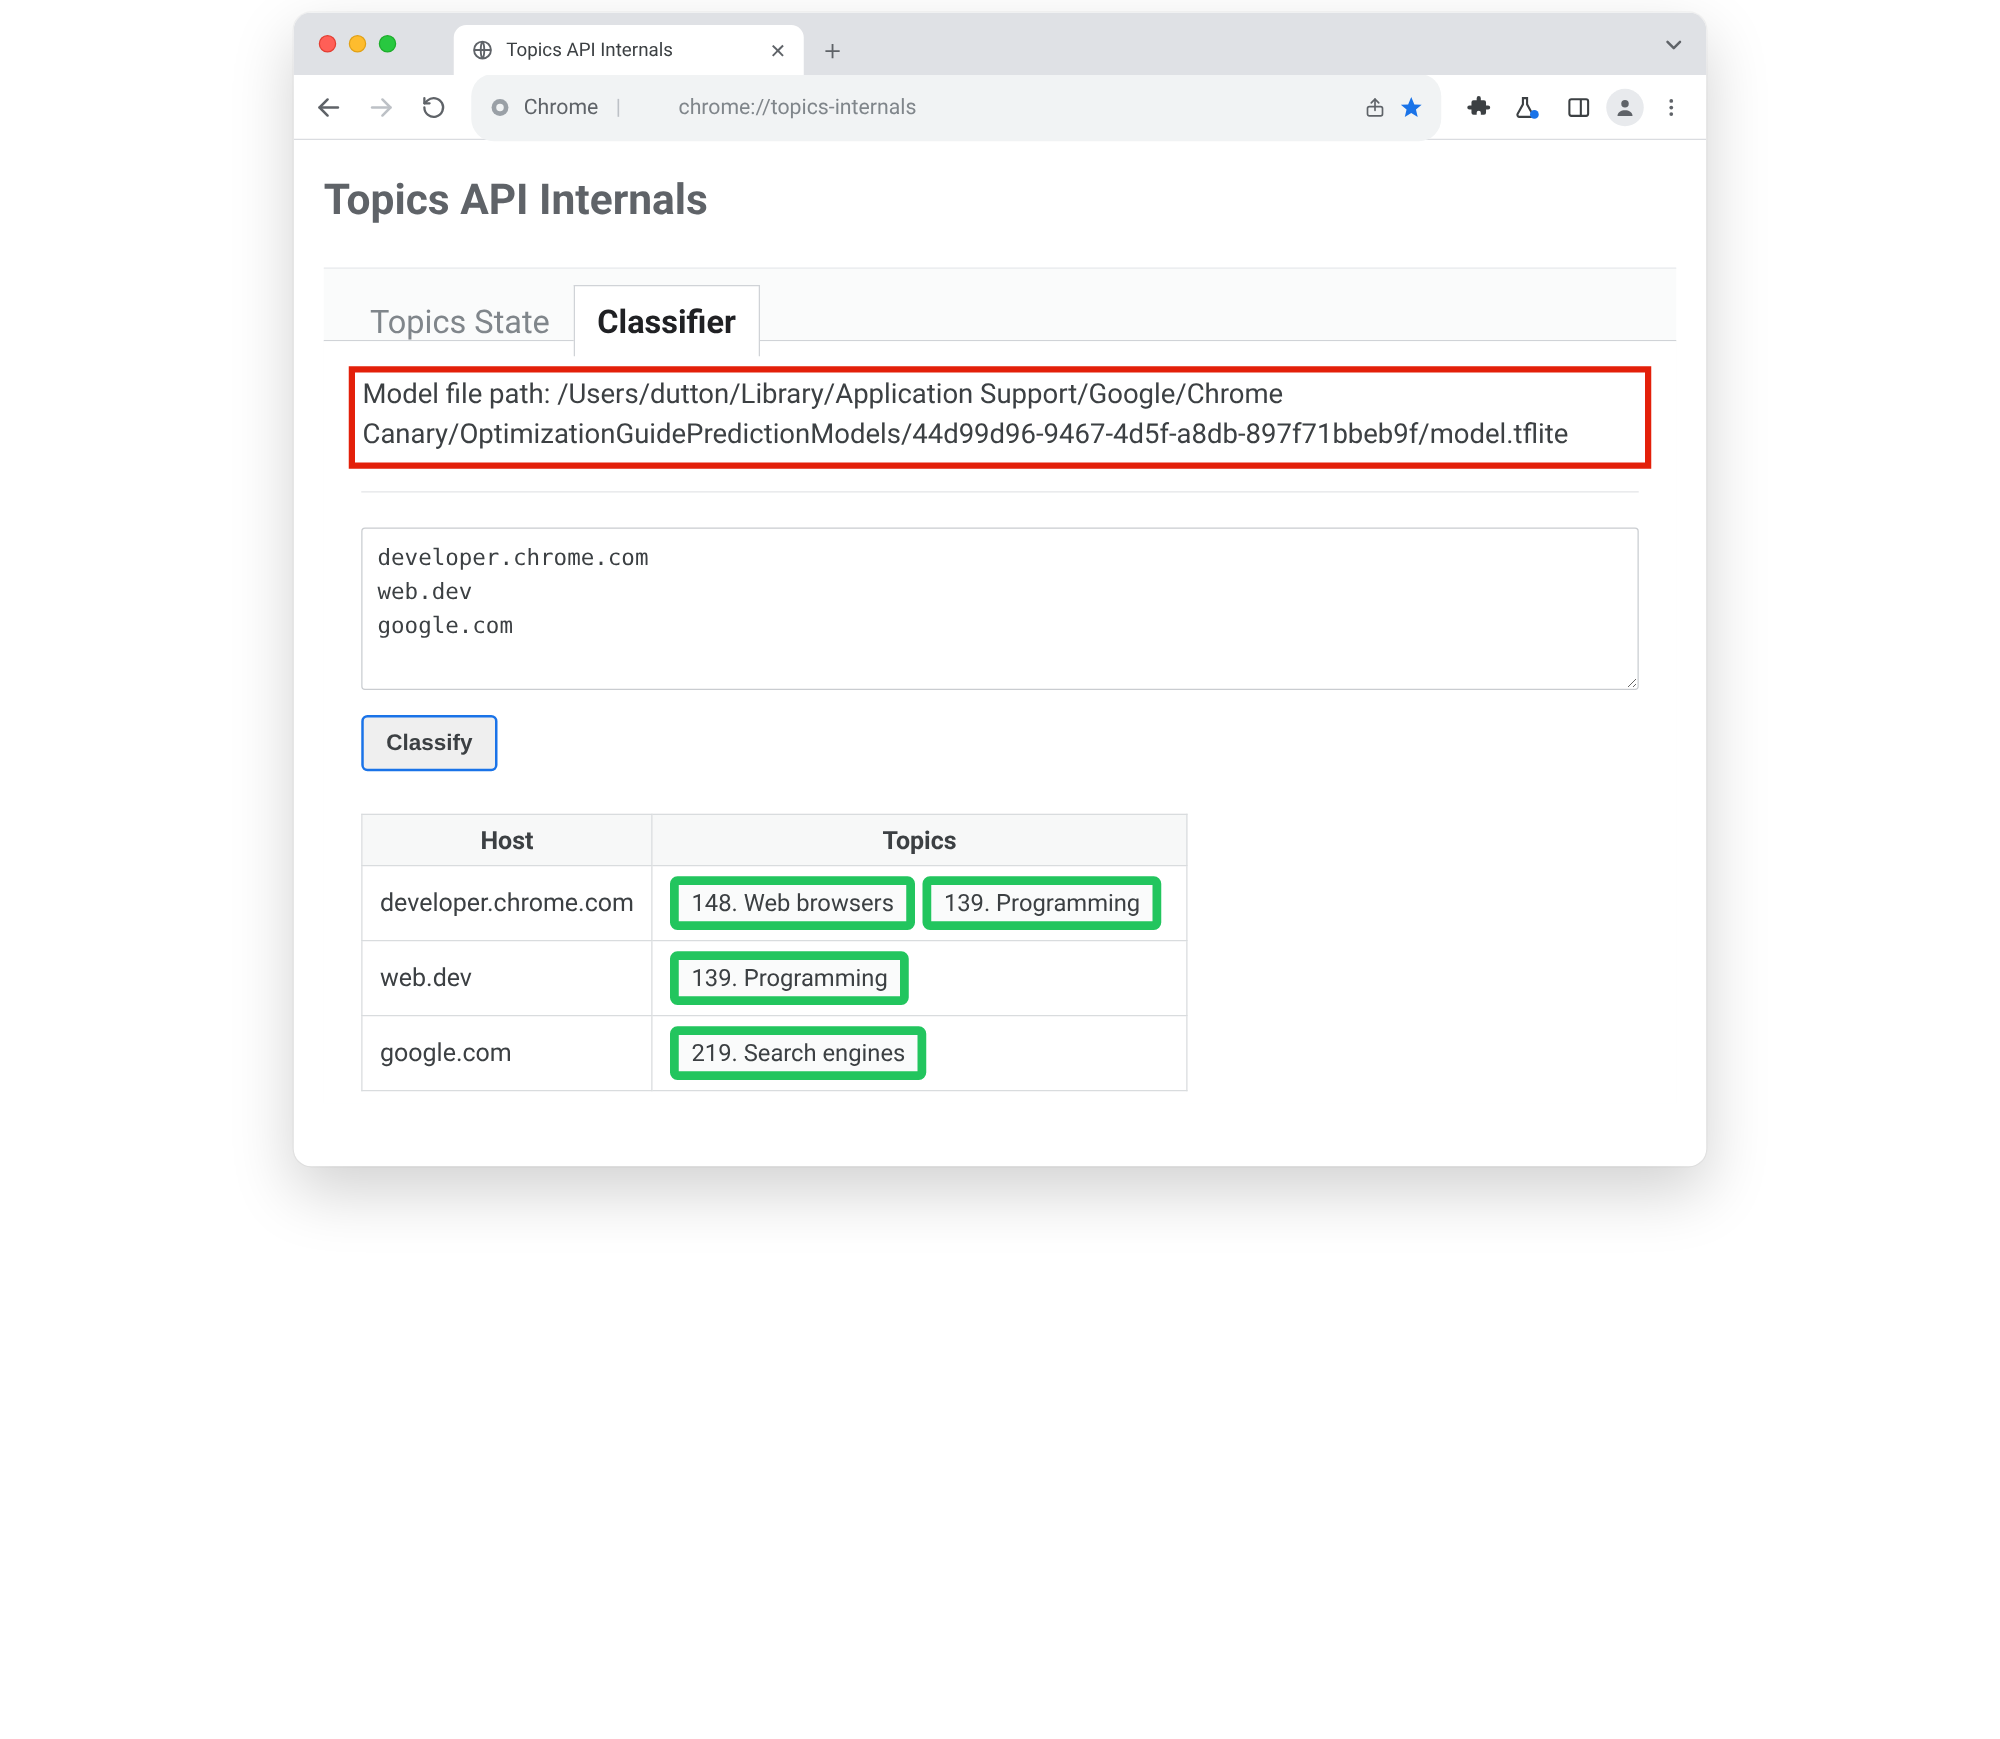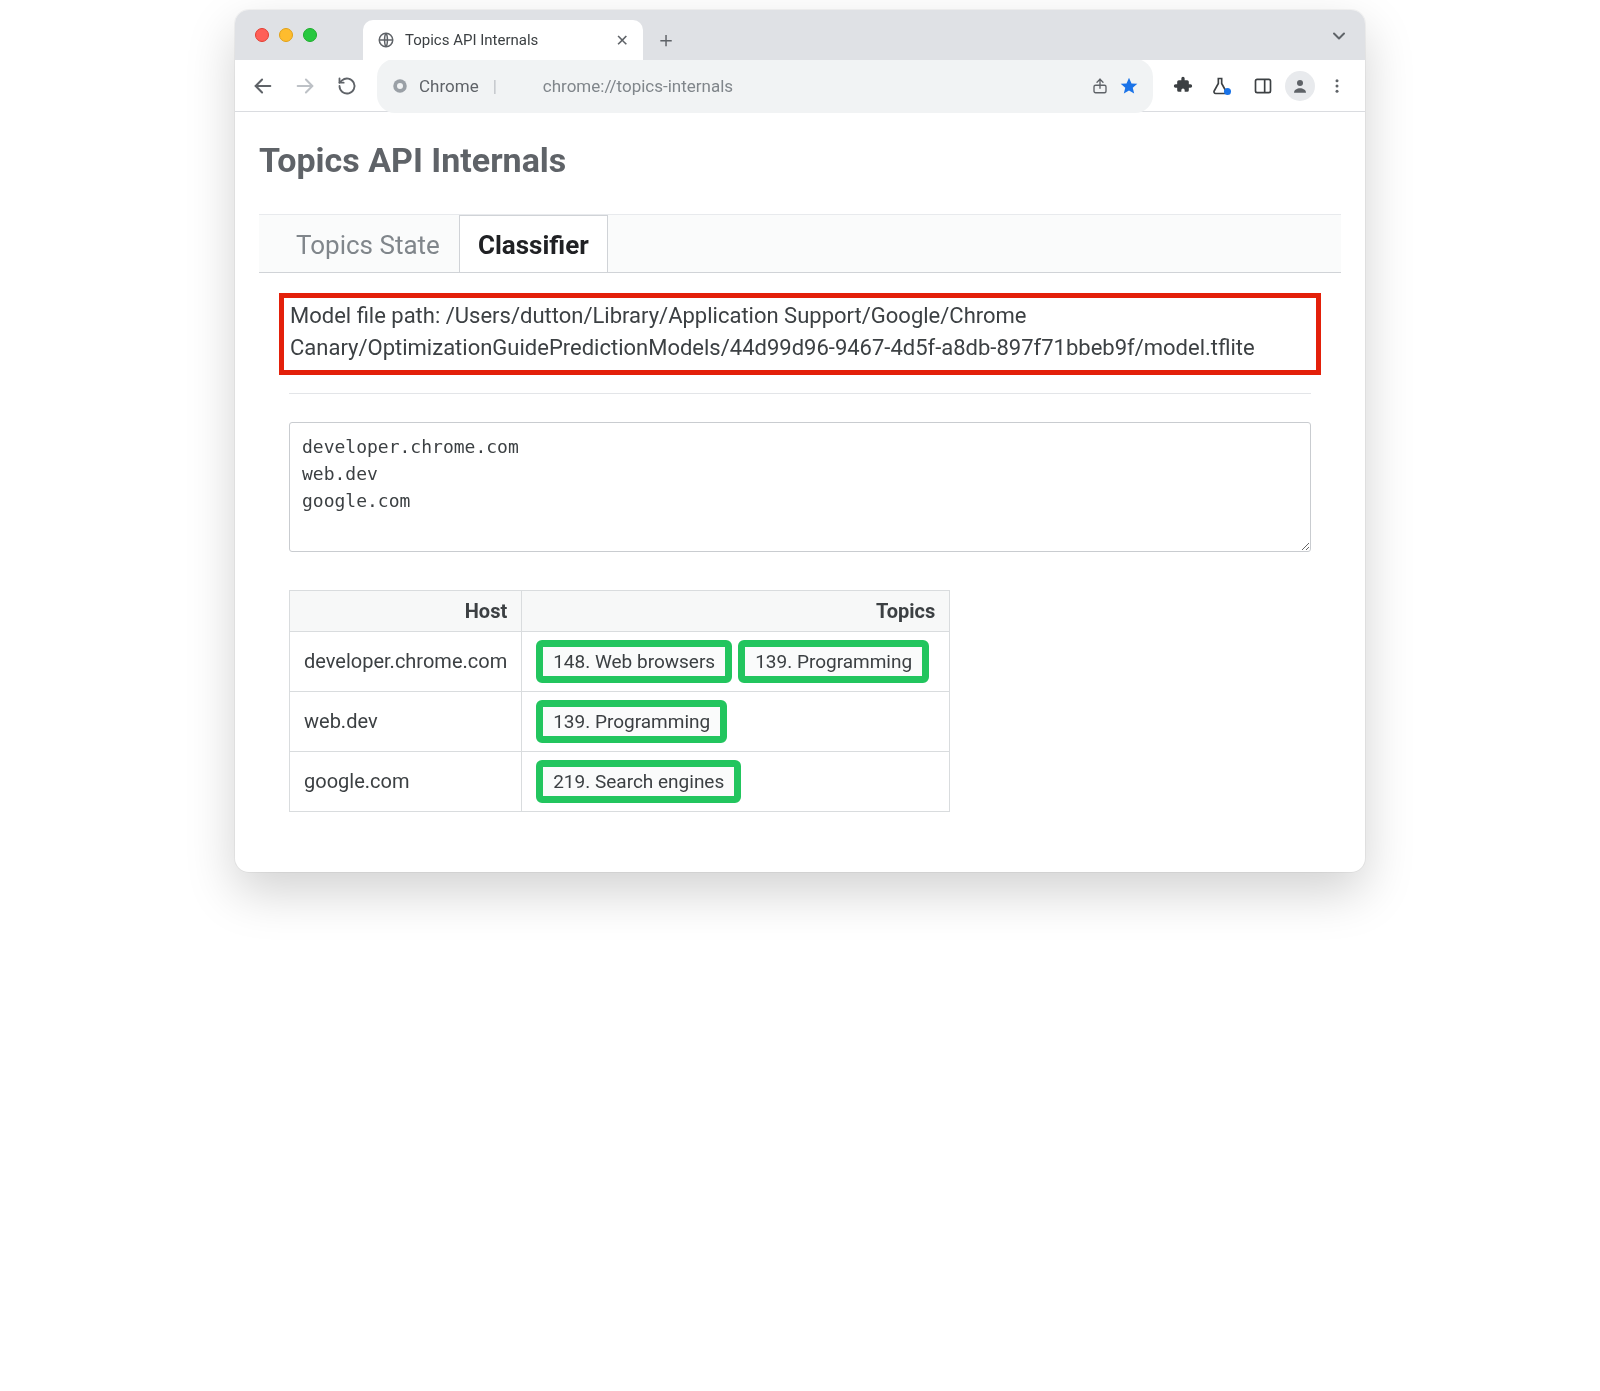--- a/index.html
+++ b/index.html
@@ -138,21 +138,21 @@
     gap: 0;
   }
   .page-tab {
     font-size: 26px;
     color:#80868b;
     padding: 14px 18px 12px 18px;
     cursor:pointer;
     border: 1px solid transparent;
     border-bottom: none;
     position: relative;
-    top: 0;
+    top: 13px;
   }
   .page-tab.active {
     color:#202124;
     font-weight:700;
     background:#fff;
     border-color:#d0d3d7;
     border-bottom-color:#fff;
   }
   .tab-body {
     background:#fff;
@@ -203,21 +203,21 @@
     color:#3c4043;
   }
   table.results th, table.results td {
     border:1px solid #d9dcde;
     padding: 8px 14px;
     text-align:left;
   }
   table.results th {
     background:#f7f8f8;
     font-weight:700;
-    text-align:right;
+    text-align:center;
   }
   .topic-pill {
     display:inline-block;
     border:7px solid #22c55e;
     border-radius:6px;
     padding:3px 10px;
     margin-right:6px;
     background:#fafbfb;
     font-size:19px;
   }
@@ -347,20 +347,23 @@
           <span> </span>
           <span>/Users/dutton/Library/Application Support/Google/Chrome Canary/OptimizationGuidePredictionModels/44d99d96-9467-4d5f-a8db-897f71bbeb9f/model.tflite</span>
         </div>
 
         <hr class="divider">
 
         <textarea class="hosts" style="">developer.chrome.com
 web.dev
 google.com</textarea>
 
+        <div>
+          <button class="classify-btn">Classify</button>
+        </div>
 
         <table class="results">
           <thead>
             <tr>
               <th>Host</th>
               <th>Topics</th>
             </tr>
           </thead>
           <tbody id="results-body">
               <tr>

